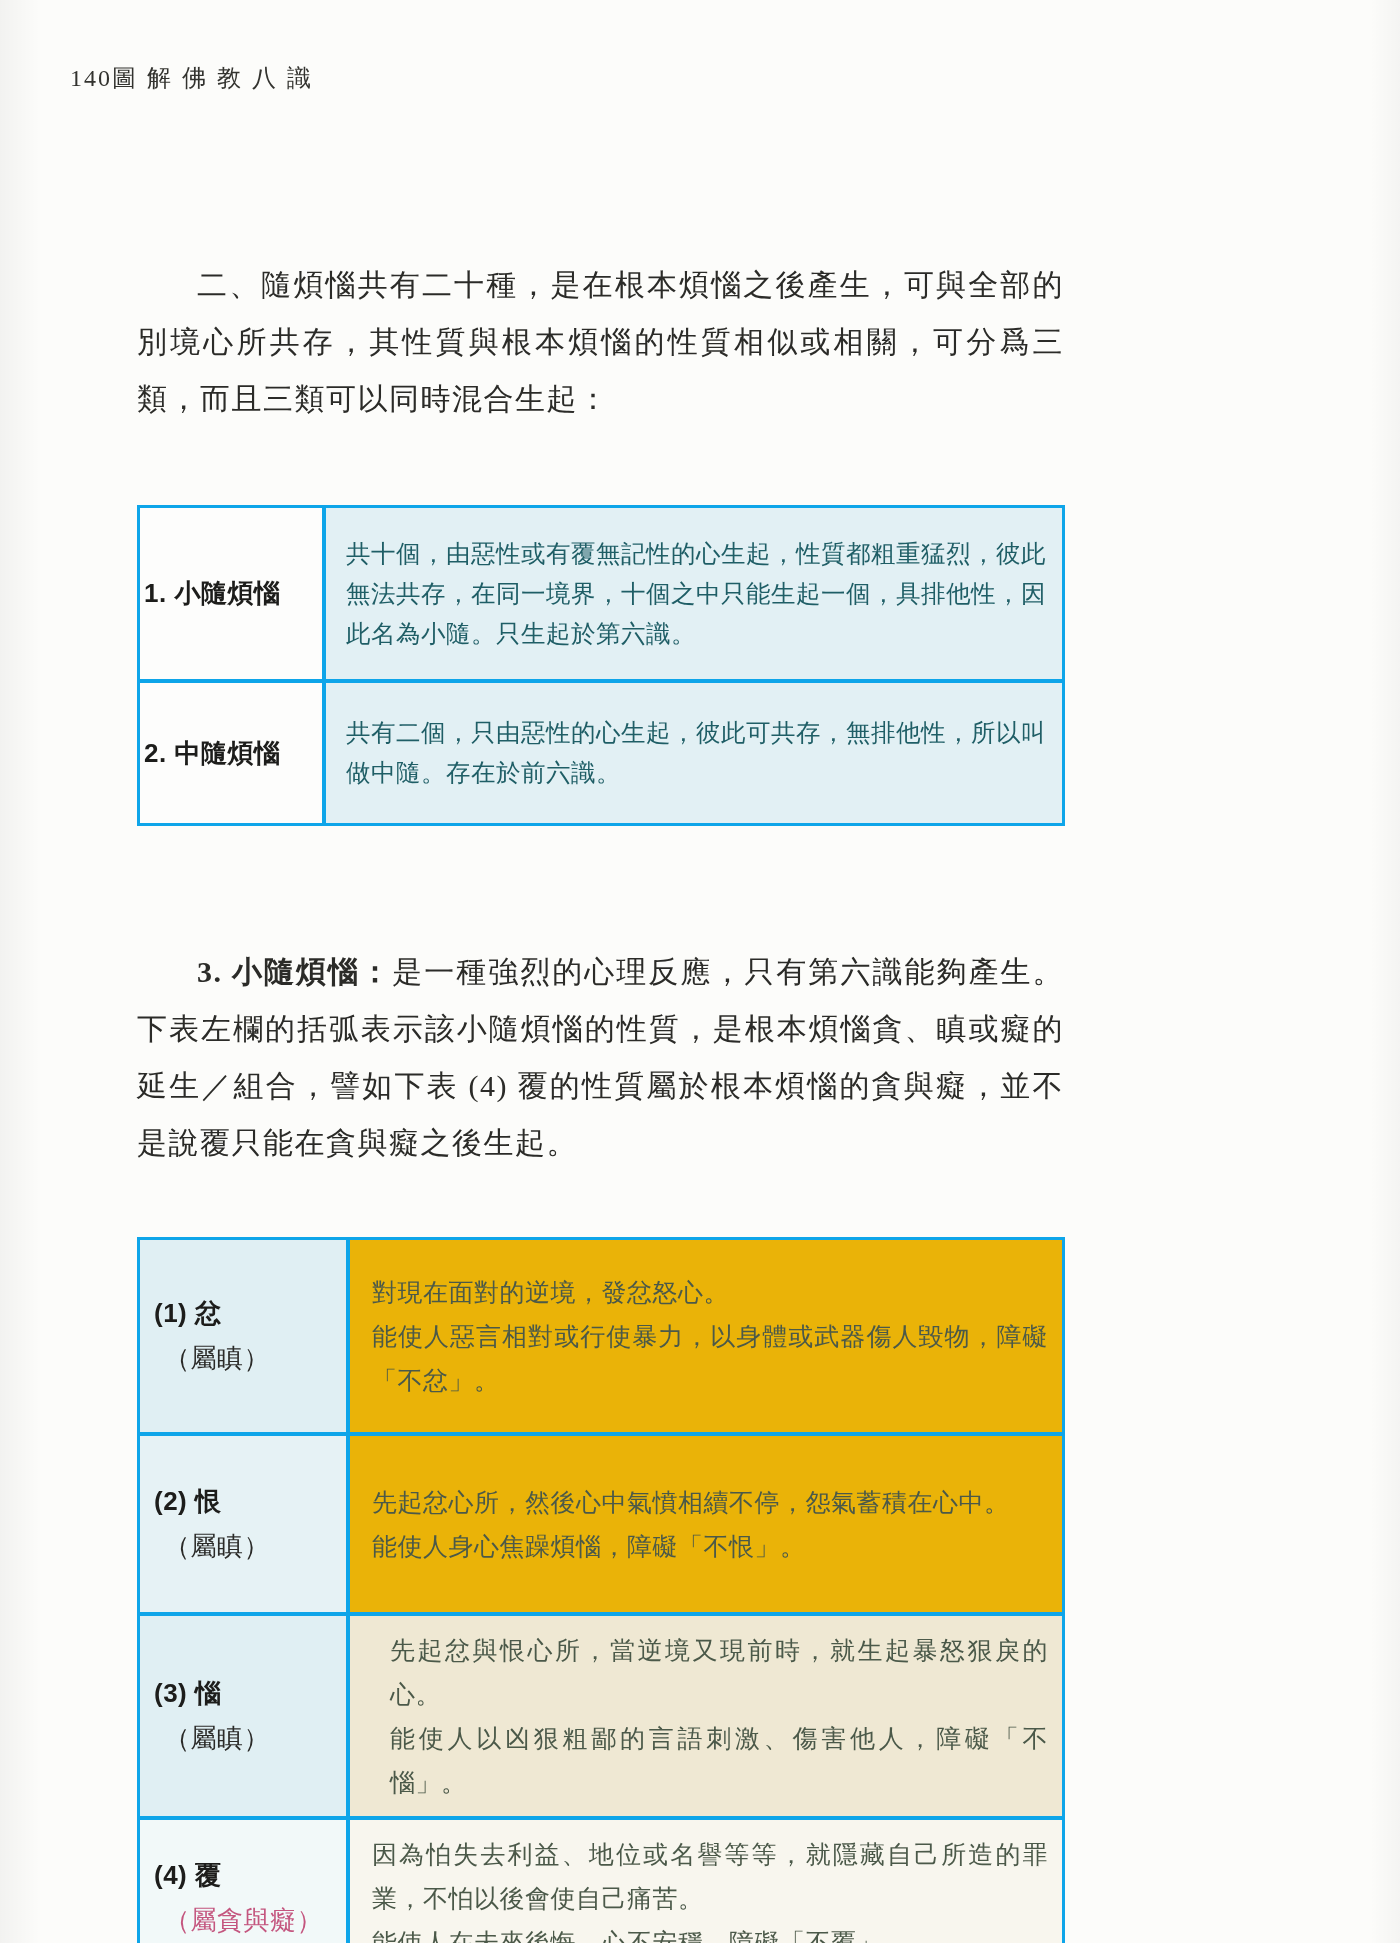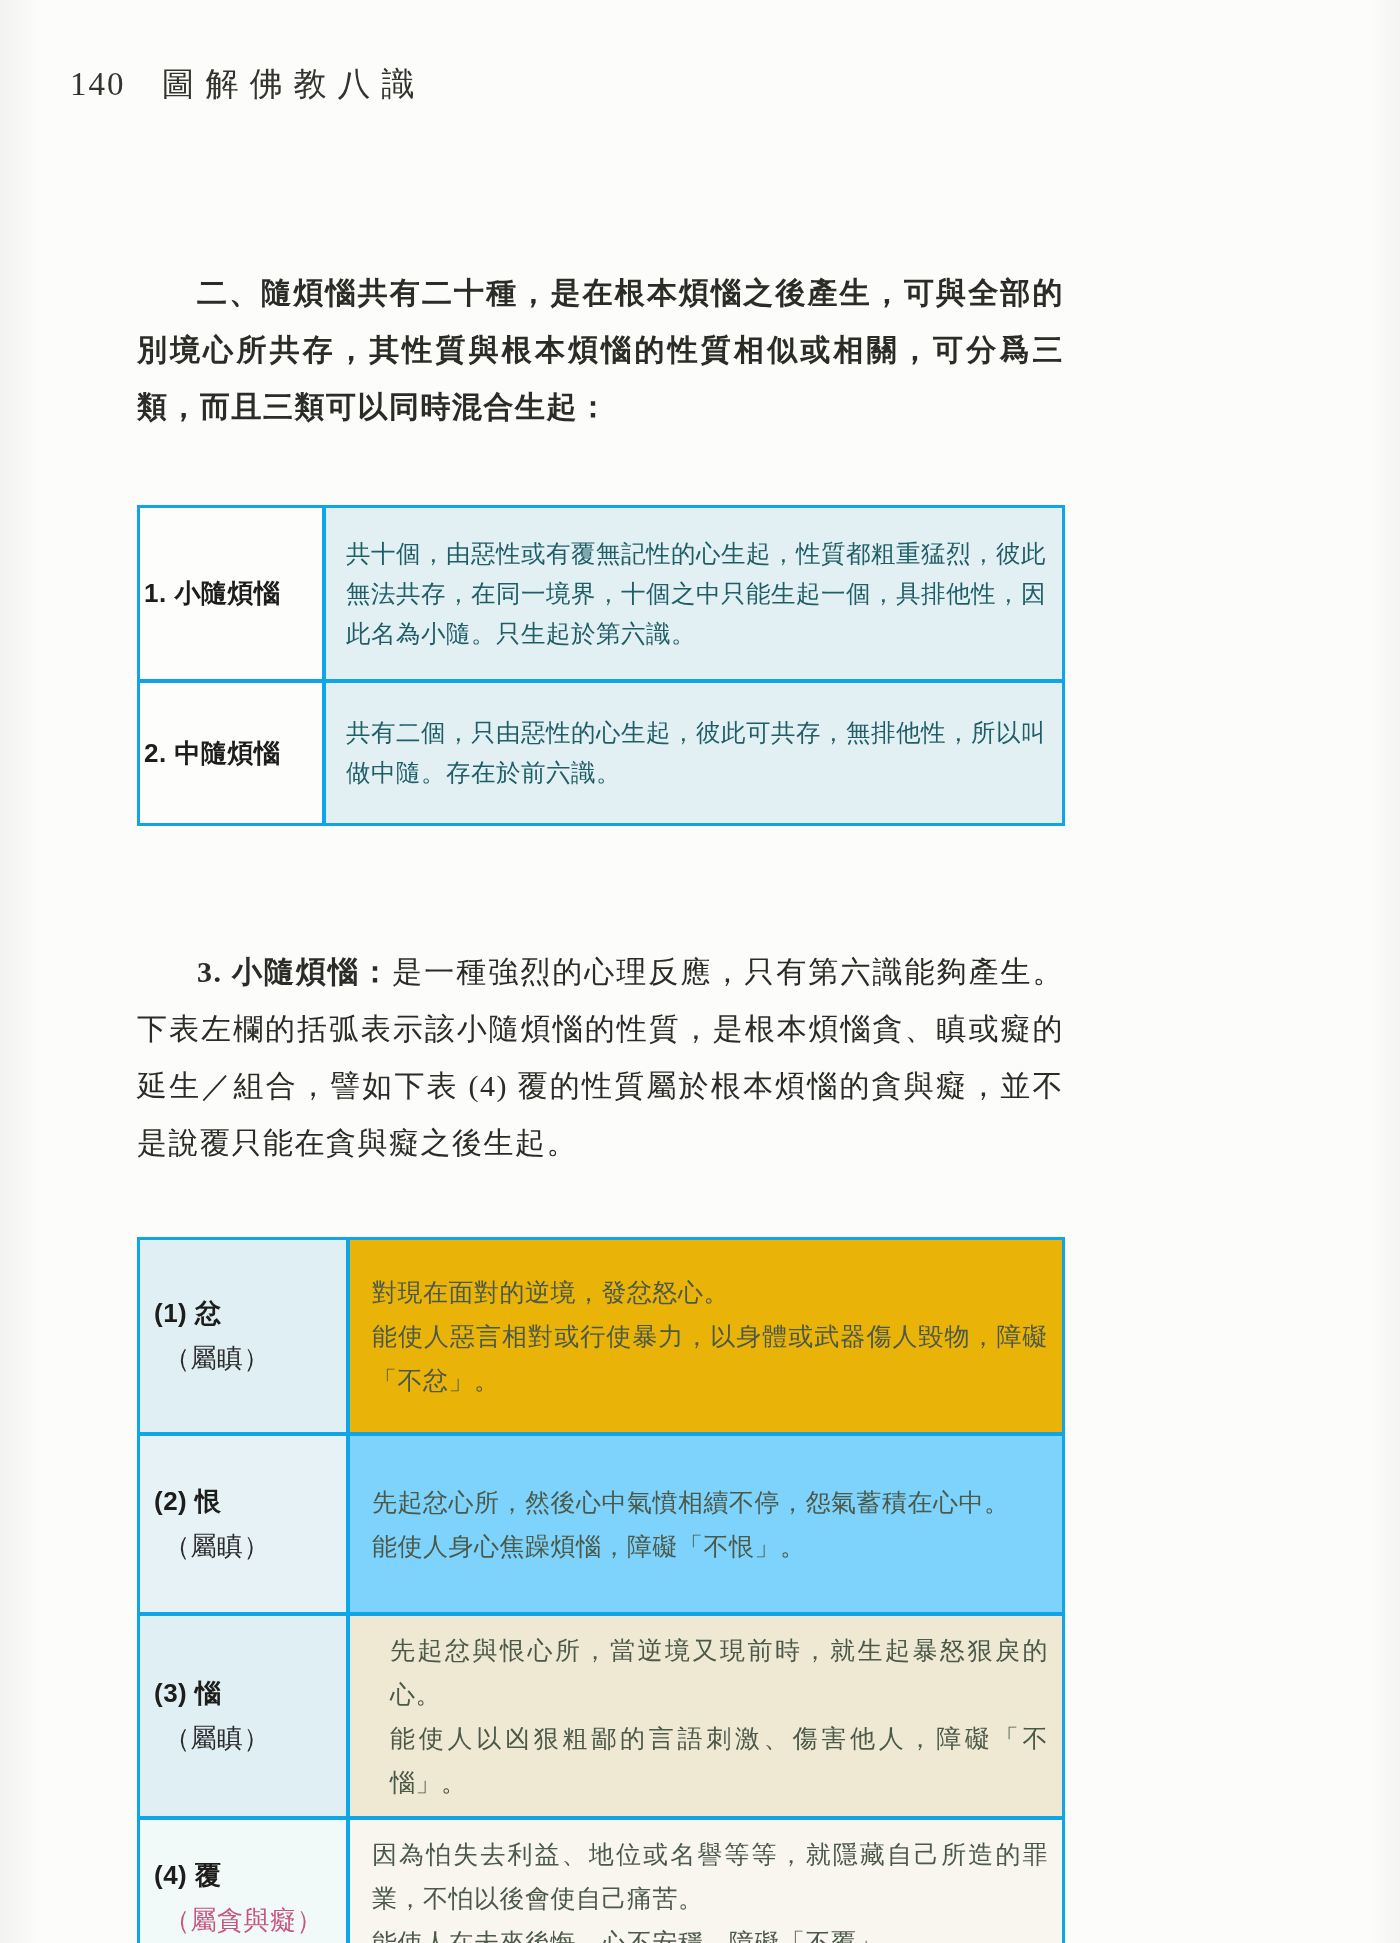--- a/index.html
+++ b/index.html
@@ -13,32 +13,32 @@
     overflow:hidden;
   }
   
   .page:before{
     content:"";position:absolute;inset:0;pointer-events:none;
     background:linear-gradient(90deg,rgba(0,0,0,.04),rgba(0,0,0,0) 40px),
                linear-gradient(270deg,rgba(0,0,0,.03),rgba(0,0,0,0) 30px);
   }
   .running-head{
     position:absolute;left:70px;top:62px;
-    font-size:33px;display:flex;align-items:baseline;gap:36px;
+    font-size:24px;display:flex;align-items:baseline;
     color:#33332f;
   }
   .running-head .folio{letter-spacing:2px;}
   .running-head .book{letter-spacing:11px;}
   .body-para{
     position:absolute;left:137px;width:927px;
     font-size:30px;line-height:57px;letter-spacing:1.5px;
     text-align:justify;text-justify:inter-character;
     text-indent:2em;color:#2b2b28;
   }
-  #para1{top:234px;font-weight:bold;}
+  #para1{top:226px;}
   #para2{top:913px;}
   .body-para b{font-weight:bold;}
   table.tbl{
     position:absolute;left:137px;width:928px;
     border-collapse:collapse;
     font-family:"Liberation Sans","DejaVu Sans",sans-serif;
   }
   #table1{top:505px;}
   #table2{top:1237px;}
   .tbl td{border:4px solid #0ea5e9;vertical-align:middle;}
@@ -77,21 +77,21 @@
   #table2 td.lbl .attr{display:block;padding-left:10px;margin-top:10px;color:#2a2a28;}
   #table2 tr:nth-child(4) td.lbl .attr{color:var(--accent_pink,#c4567f);}
   #table2 td.cnt{
     background:#eab308;
     font-size:25px;line-height:44px;letter-spacing:.5px;
     color:#4b5949;
     padding:12px 14px 12px 22px;
     text-align:justify;text-justify:inter-character;
     vertical-align:middle;
   }
-  #table2 tr:nth-child(2) td.cnt{background:#7dd3fc;}
+  #table2 tr:nth-child(2) td.cnt{background:#eab308;}
   #table2 tr:nth-child(3) td.cnt{background:#efe8d3;padding-left:40px;}
   #table2 tr:nth-child(4) td.cnt{background:#f8f6ee;}
   #table2 tr:nth-child(1) td{height:168px;}
   #table2 tr:nth-child(2) td{height:152px;}
   #table2 tr:nth-child(3) td{height:150px;}
   #table2 tr:nth-child(4) td{height:130px;}
   .cnt .ln{margin:0;}
 </style>
 </head>
 <body>

